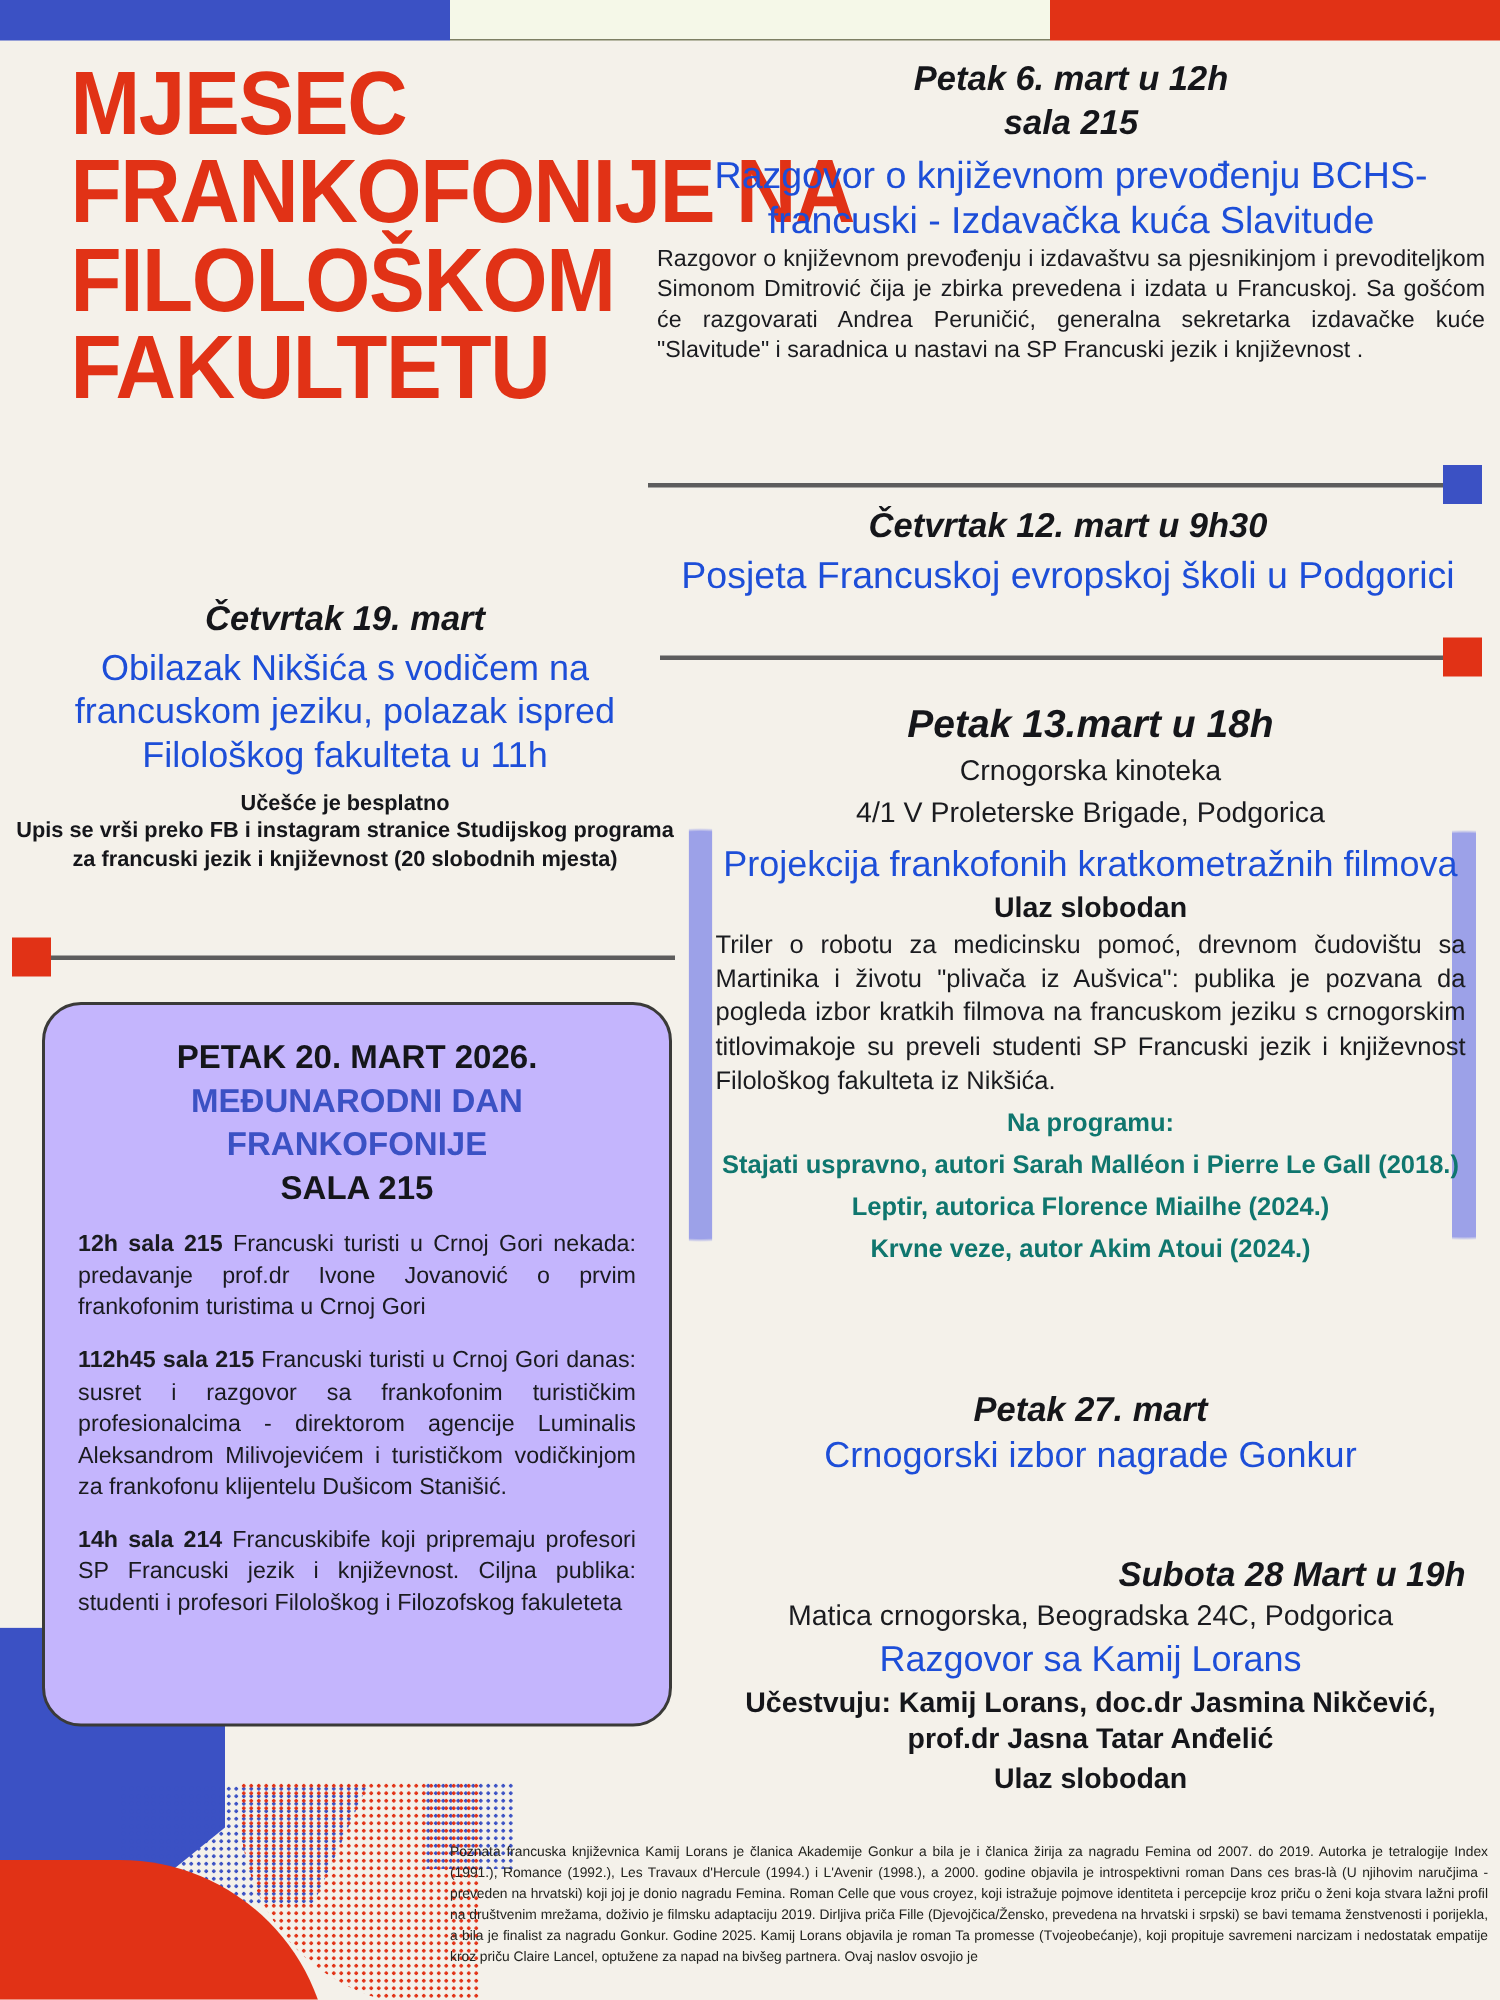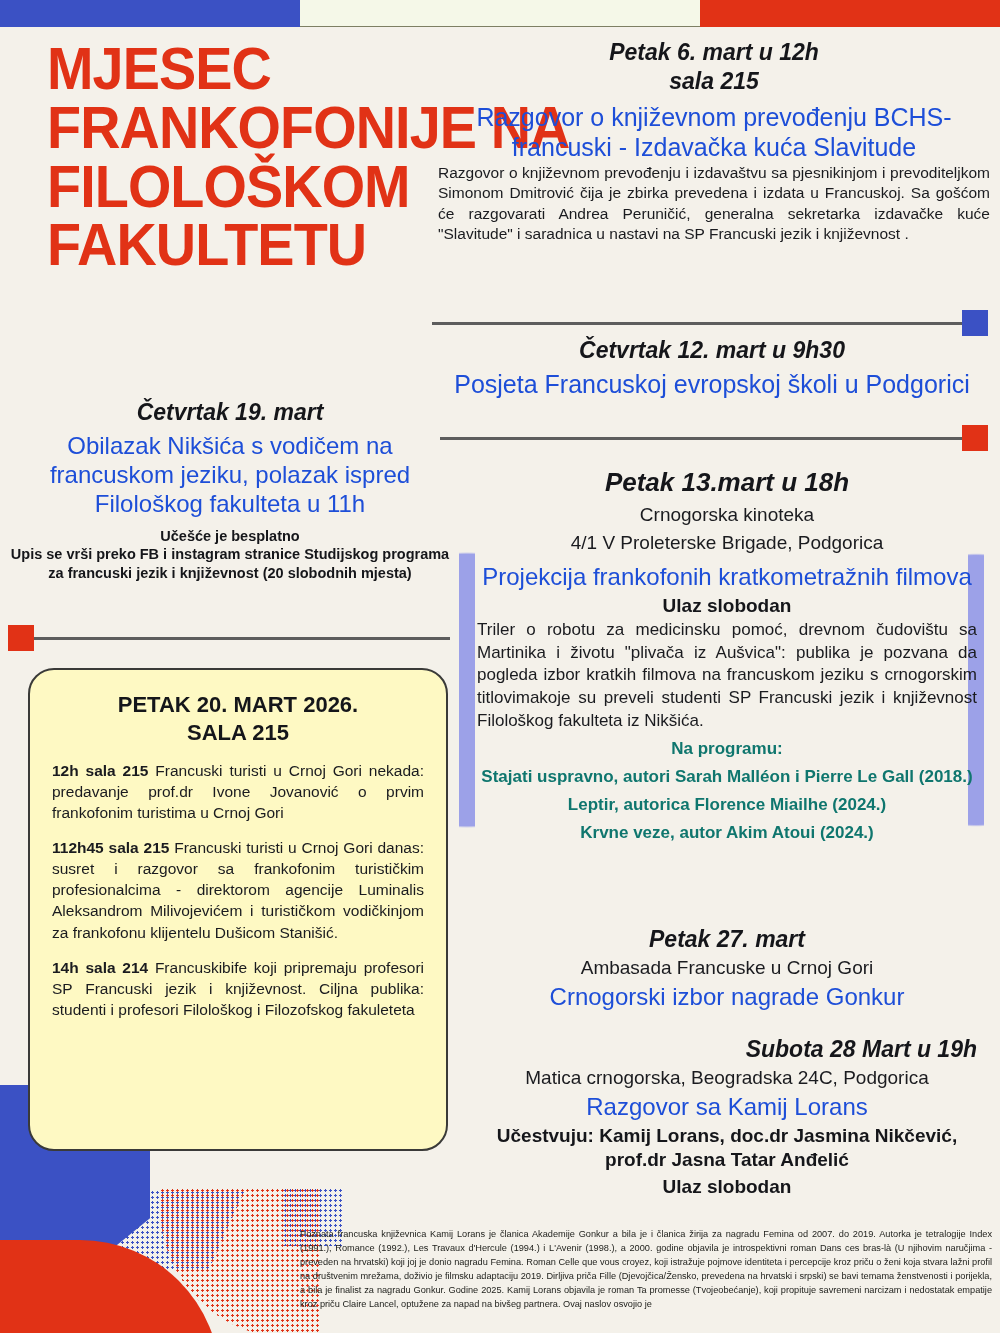--- a/index.html
+++ b/index.html
@@ -131,21 +131,21 @@
 
   #ev6{left:477px;top:1035px;width:500px;}
   #ev6 .d-date{font-size:23px;text-align:right;}
   #ev6 .d-sub{font-size:19px;margin-top:2px;}
   #ev6 .d-head{font-size:24px;margin-top:2px;}
   #ev6 .d-bold{font-size:19px;margin-top:2px;}
 
   
   .card{
     position:absolute;left:28px;top:668px;width:420px;height:483px;
-    background:#fef9c3;border:2px solid #3a3a38;border-radius:26px;
+    background:#c4b5fd;border:2px solid #3a3a38;border-radius:26px;
     z-index:4;padding:22px 22px 10px 22px;
   }
   .card .c-date{font-size:22px;font-weight:bold;text-align:center;color:#15161a;}
   .card .c-head{font-size:22px;font-weight:bold;text-align:center;color:#3b51c4;line-height:1.3;margin-top:2px;}
   .card .c-room{font-size:22px;font-weight:bold;text-align:center;color:#15161a;margin-top:2px;}
   .card .c-item{font-size:15.5px;color:#1a1b1f;text-align:justify;line-height:1.36;margin-top:14px;}
   .card .c-item b{font-weight:bold;}
 
   
   .footer{
@@ -214,34 +214,34 @@
   <div class="free">Ulaz slobodan</div>
   <div class="d-body">Triler o robotu za medicinsku pomoć, drevnom čudovištu sa Martinika i životu "plivača iz Aušvica": publika je pozvana da pogleda izbor kratkih filmova na francuskom jeziku s crnogorskim titlovimakoje su preveli studenti  SP Francuski jezik i književnost Filološkog fakulteta iz Nikšića.</div>
   <div class="prog">Na programu:</div>
   <div class="prog">Stajati uspravno, autori Sarah Malléon i Pierre Le Gall (2018.)</div>
   <div class="prog">Leptir, autorica Florence Miailhe (2024.)</div>
   <div class="prog">Krvne veze, autor Akim Atoui (2024.)</div>
 </div>
 
 <div class="ev" id="ev5">
   <div class="d-date">Petak 27. mart</div>
-  <div class="d-sub">Ambasada Francuske u Crnoj Gori</div>
   <div class="d-head">Crnogorski izbor nagrade Gonkur</div>
 </div>
 
 <div class="ev" id="ev6">
   <div class="d-date">Subota 28 Mart u 19h</div>
   <div class="d-sub">Matica crnogorska, Beogradska 24C, Podgorica</div>
   <div class="d-head">Razgovor sa Kamij Lorans</div>
   <div class="d-bold">Učestvuju: Kamij Lorans, doc.dr Jasmina Nikčević, prof.dr Jasna Tatar Anđelić</div>
   <div class="d-bold">Ulaz slobodan</div>
 </div>
 
 <div class="card">
   <div class="c-date">PETAK 20. MART 2026.</div>
+  <div class="c-head">MEĐUNARODNI DAN FRANKOFONIJE</div>
   <div class="c-room">SALA 215</div>
 
   <div class="c-item">
     <b>12h sala 215</b><span> Francuski turisti u Crnoj Gori nekada: predavanje prof.dr Ivone Jovanović o prvim frankofonim turistima u Crnoj Gori</span>
   </div>
   <div class="c-item">
     <b>112h45 sala 215</b><span> Francuski turisti u Crnoj Gori danas: susret i razgovor sa frankofonim turističkim profesionalcima - direktorom agencije Luminalis Aleksandrom Milivojevićem i turističkom vodičkinjom za frankofonu klijentelu Dušicom Stanišić.</span>
   </div>
   <div class="c-item">
     <b>14h sala 214</b><span> Francuskibife koji pripremaju profesori SP Francuski jezik i književnost. Ciljna publika: studenti i profesori Filološkog i Filozofskog fakuleteta</span>

